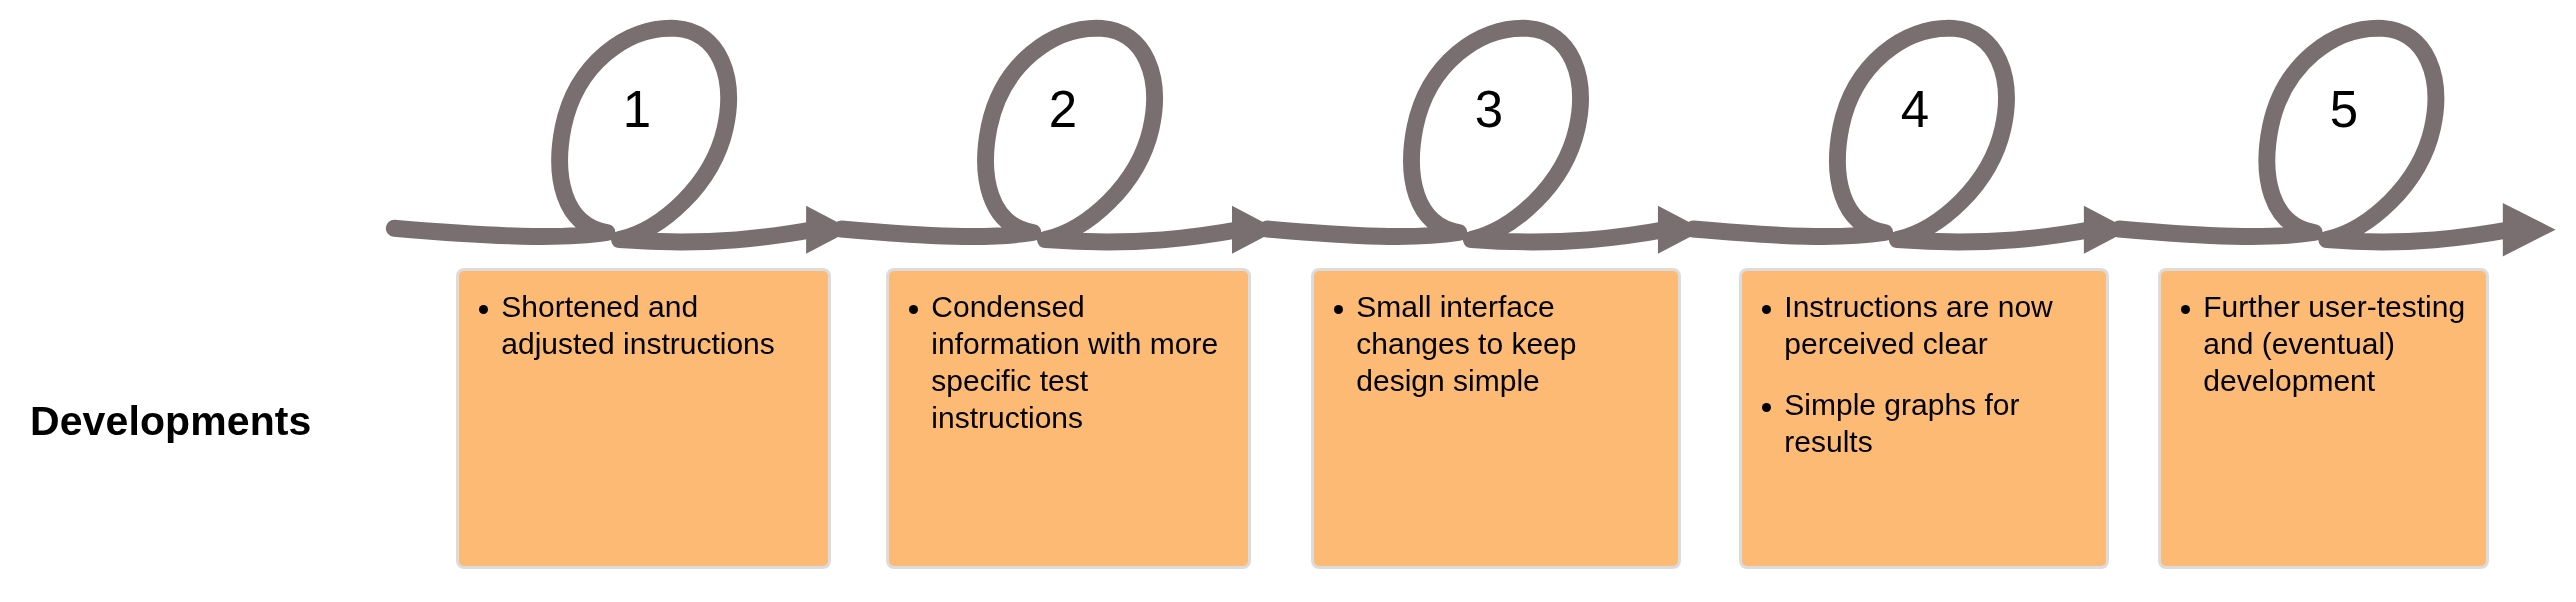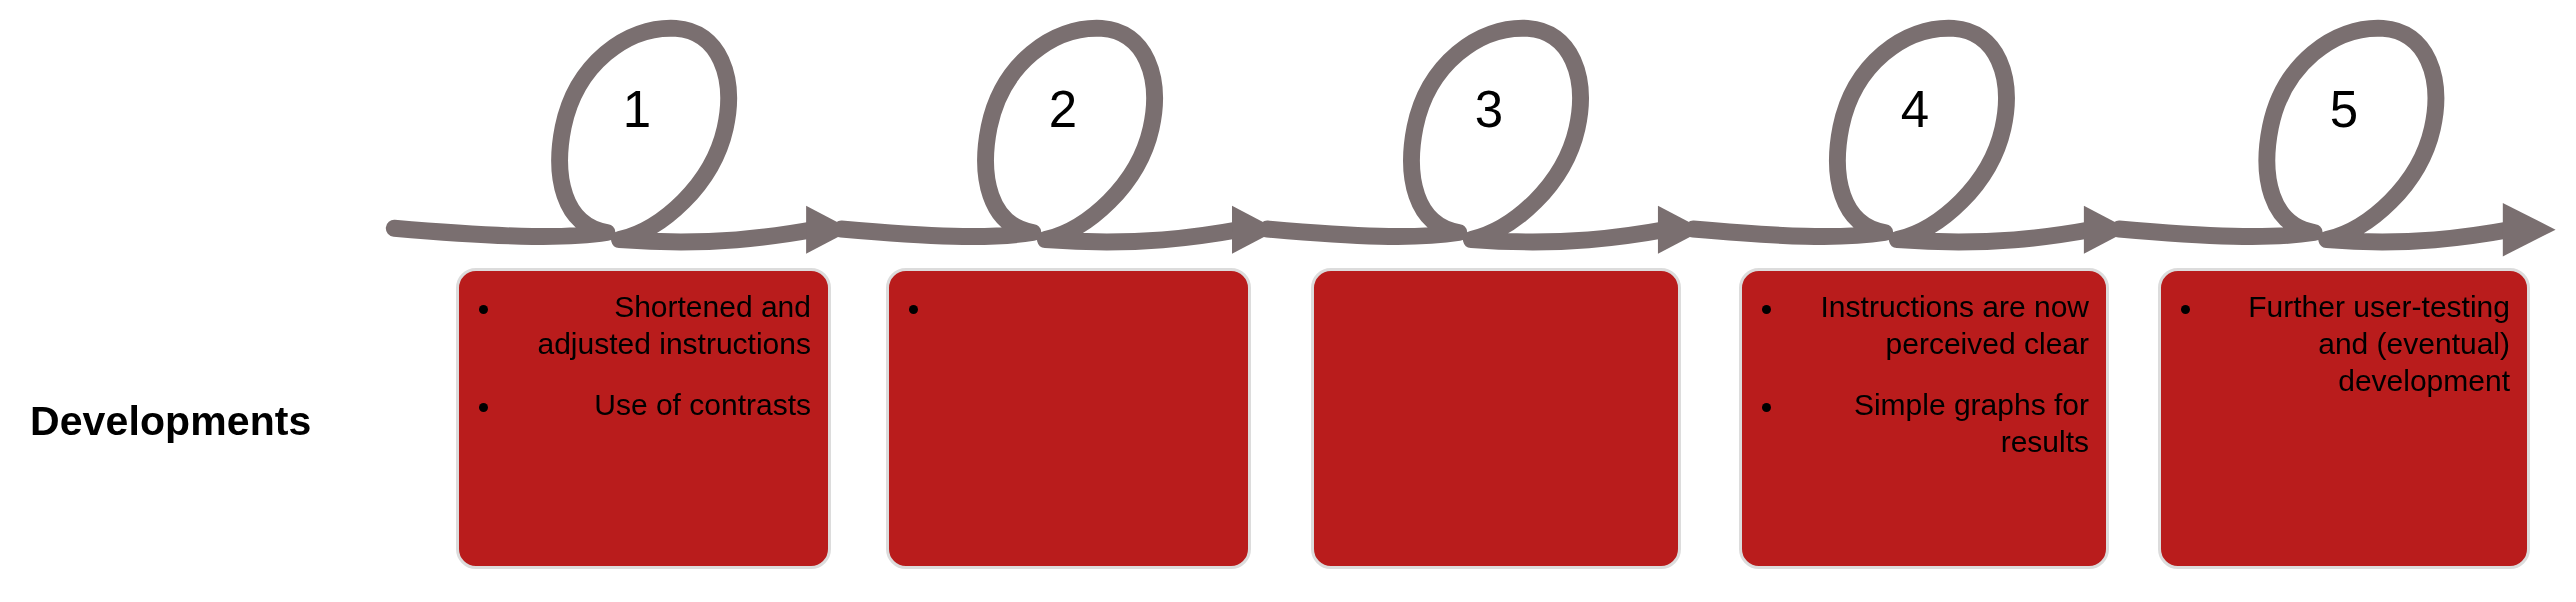--- a/index.html
+++ b/index.html
@@ -52,25 +52,24 @@
     font-size: 51px;
     font-weight: normal;
     color: #000000;
     line-height: 1;
   }
 
   
   .card {
     position: absolute;
     box-sizing: border-box;
-    background: #b91c1c;
+    background: #fdba74;
     border: 3.5px solid #DCDCDC;
-    border-radius: 20px;
+    border-radius: 8px;
     padding: 18.3px 17px 14px 18.3px;
-    text-align: right;
   }
   .bullet-list {
     margin: 0;
     padding: 0;
     list-style: none;
   }
   .bullet-item {
     position: relative;
     margin: 0 0 24px 0;
     padding-left: 24px;
@@ -164,54 +163,55 @@
   <div class="loop-number" style="left:1447px; top:84px;">3</div>
   <div class="loop-number" style="left:1873px; top:84px;">4</div>
   <div class="loop-number" style="left:2302px; top:84px;">5</div>
 
   <div class="card" style="left:456px; top:268px; width:375px; height:301px;">
     <ul class="bullet-list">
       <li class="bullet-item">
         <span class="bullet-dot"></span>
         <span>Shortened and adjusted instructions</span>
       </li>
-      <li class="bullet-item">
-        <span class="bullet-dot"></span>
-        <span>Use of contrasts</span>
-      </li>
     </ul>
   </div>
 
   <div class="card" style="left:886px; top:268px; width:365px; height:301px;">
     <ul class="bullet-list">
       <li class="bullet-item">
         <span class="bullet-dot"></span>
+        <span>Condensed information with more specific test instructions</span>
       </li>
     </ul>
   </div>
 
   <div class="card" style="left:1311px; top:268px; width:370px; height:301px;">
     <ul class="bullet-list">
+      <li class="bullet-item">
+        <span class="bullet-dot"></span>
+        <span>Small interface changes to keep design simple</span>
+      </li>
     </ul>
   </div>
 
   <div class="card" style="left:1739px; top:268px; width:370px; height:301px;">
     <ul class="bullet-list">
       <li class="bullet-item">
         <span class="bullet-dot"></span>
         <span>Instructions are now perceived clear</span>
       </li>
       <li class="bullet-item">
         <span class="bullet-dot"></span>
         <span>Simple graphs for results</span>
       </li>
     </ul>
   </div>
 
-  <div class="card" style="left:2158px; top:268px; width:372px; height:301px;">
+  <div class="card" style="left:2158px; top:268px; width:331px; height:301px;">
     <ul class="bullet-list">
       <li class="bullet-item">
         <span class="bullet-dot"></span>
         <span>Further user-testing and (eventual) development</span>
       </li>
     </ul>
   </div>
 
 </div>
 

